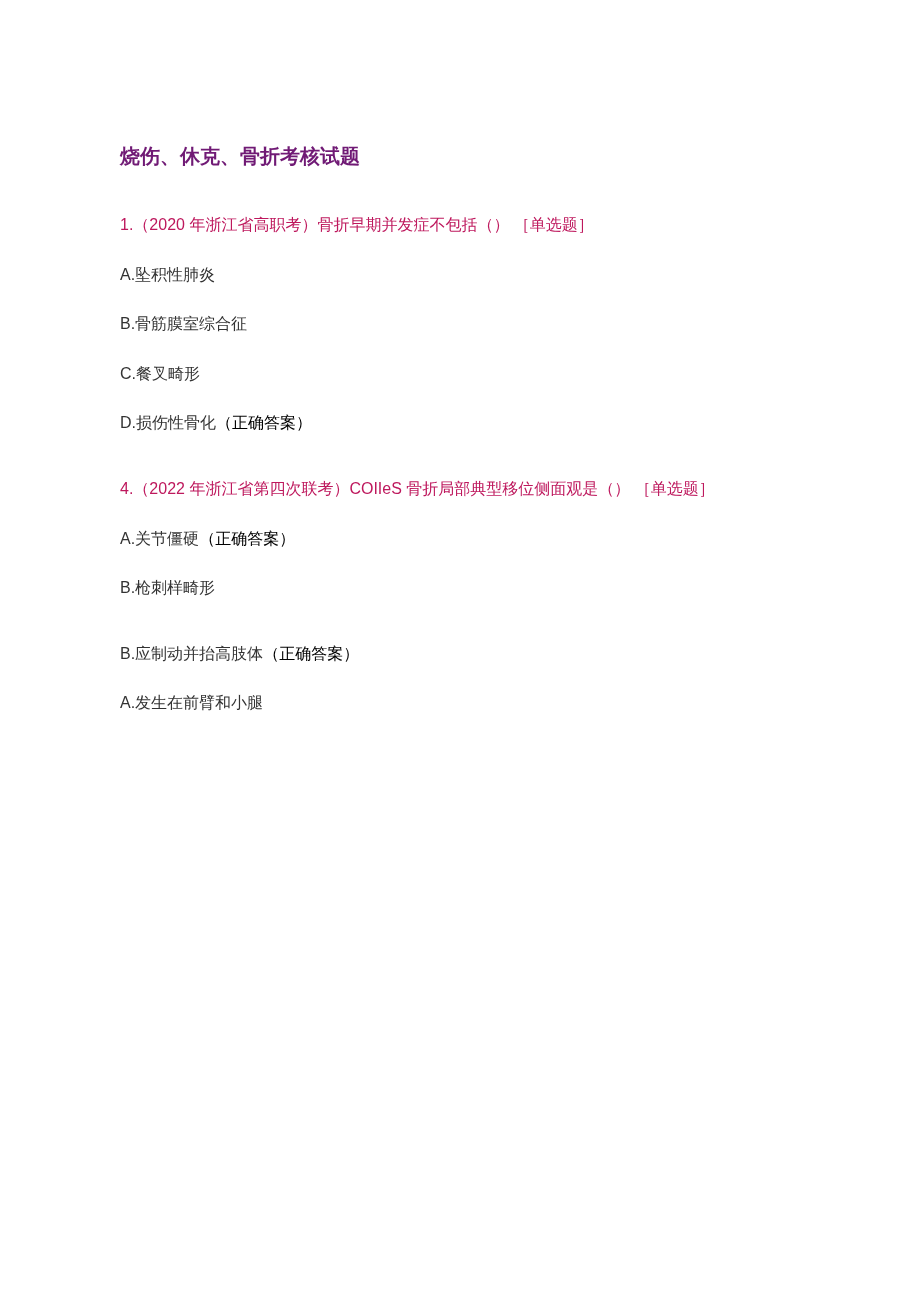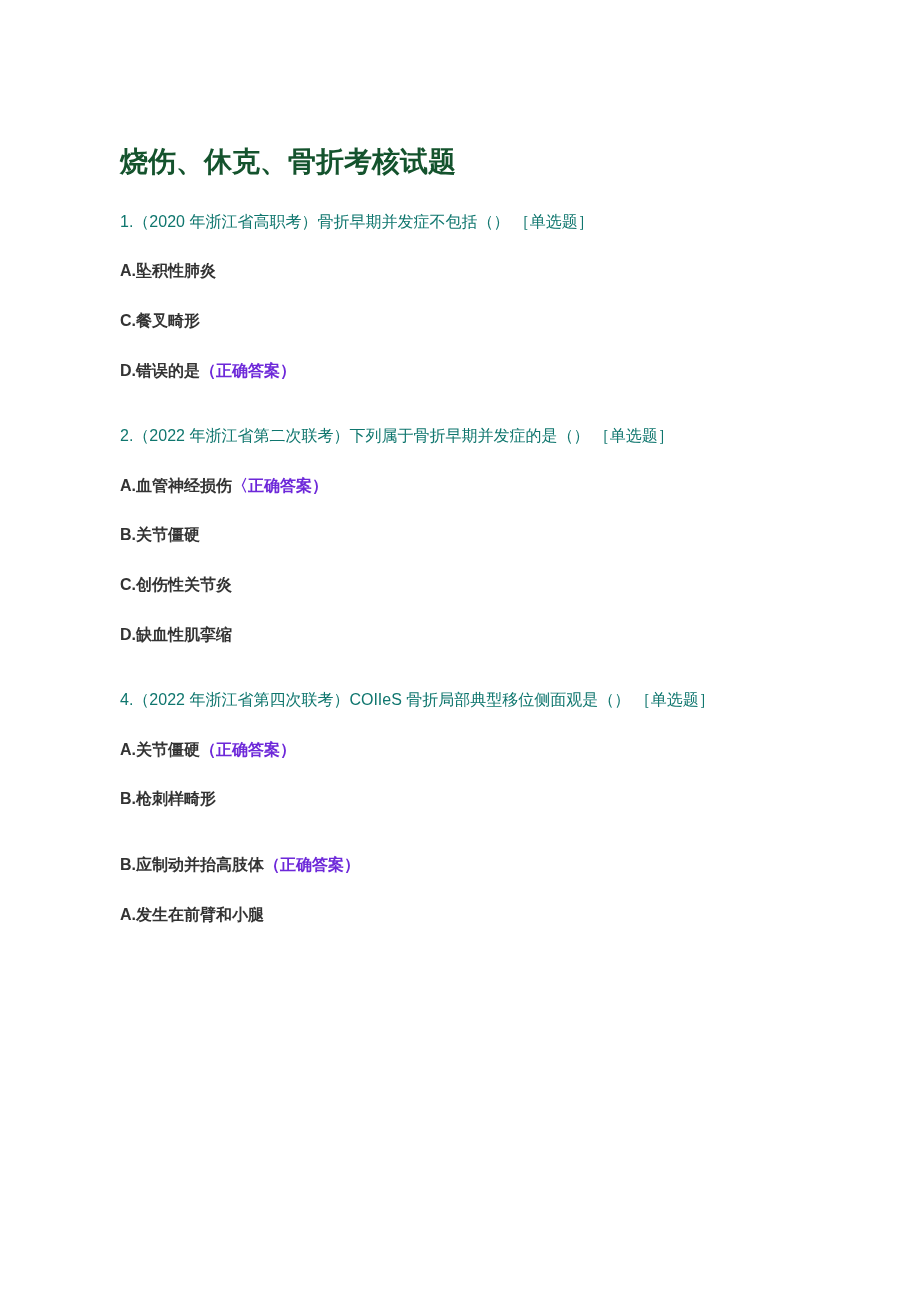--- a/index.html
+++ b/index.html
@@ -10,59 +10,52 @@
     body {
       font-family: "Microsoft YaHei", "SimSun", Arial, sans-serif;
       background: #ffffff;
       width: 920px;
       padding: 140px 120px 80px 120px;
       color: #222;
       font-size: 16px;
       line-height: 1.6;
     }
     h1 {
-      font-size: 28px;
+      font-size: 20px;
       font-weight: bold;
-      margin-bottom: 24px;
-      color: #14532d;
+      margin-bottom: 40px;
+      color: #701a75;
     }
     .question-block {
       margin-bottom: 40px;
     }
     .question-text {
       margin-bottom: 24px;
-      color: #0f766e;
+      color: #be185d;
     }
     .option {
       margin-bottom: 24px;
       color: #333;
-      font-weight: bold;
     }
     .correct {
-      color: #6d28d9;
+      color: #000000;
     }
   </style>
 </head>
 <body>
 
 <h1>烧伤、休克、骨折考核试题</h1>
 
 <div id="questions-container">
     <div class="question-block">
       <div class="question-text">1.（2020 年浙江省高职考）骨折早期并发症不包括（） ［单选题］</div>
       <div class="option"><span>A.坠积性肺炎</span></div>
+      <div class="option"><span>B.骨筋膜室综合征</span></div>
       <div class="option"><span>C.餐叉畸形</span></div>
-      <div class="option"><span>D.错误的是</span><span class="correct">（正确答案）</span></div>
-    </div>
-    <div class="question-block">
-      <div class="question-text">2.（2022 年浙江省第二次联考）下列属于骨折早期并发症的是（） ［单选题］</div>
-      <div class="option"><span>A.血管神经损伤</span><span class="correct">〈正确答案）</span></div>
-      <div class="option"><span>B.关节僵硬</span></div>
-      <div class="option"><span>C.创伤性关节炎</span></div>
-      <div class="option"><span>D.缺血性肌挛缩</span></div>
+      <div class="option"><span>D.损伤性骨化</span><span class="correct">（正确答案）</span></div>
     </div>
     <div class="question-block">
       <div class="question-text">4.（2022 年浙江省第四次联考）COIIeS 骨折局部典型移位侧面观是（） ［单选题］</div>
       <div class="option"><span>A.关节僵硬</span><span class="correct">（正确答案）</span></div>
       <div class="option"><span>B.枪刺样畸形</span></div>
     </div>
     <div class="question-block">
       <div class="option"><span>B.应制动并抬高肢体</span><span class="correct">（正确答案）</span></div>
       <div class="option"><span>A.发生在前臂和小腿</span></div>
     </div>

